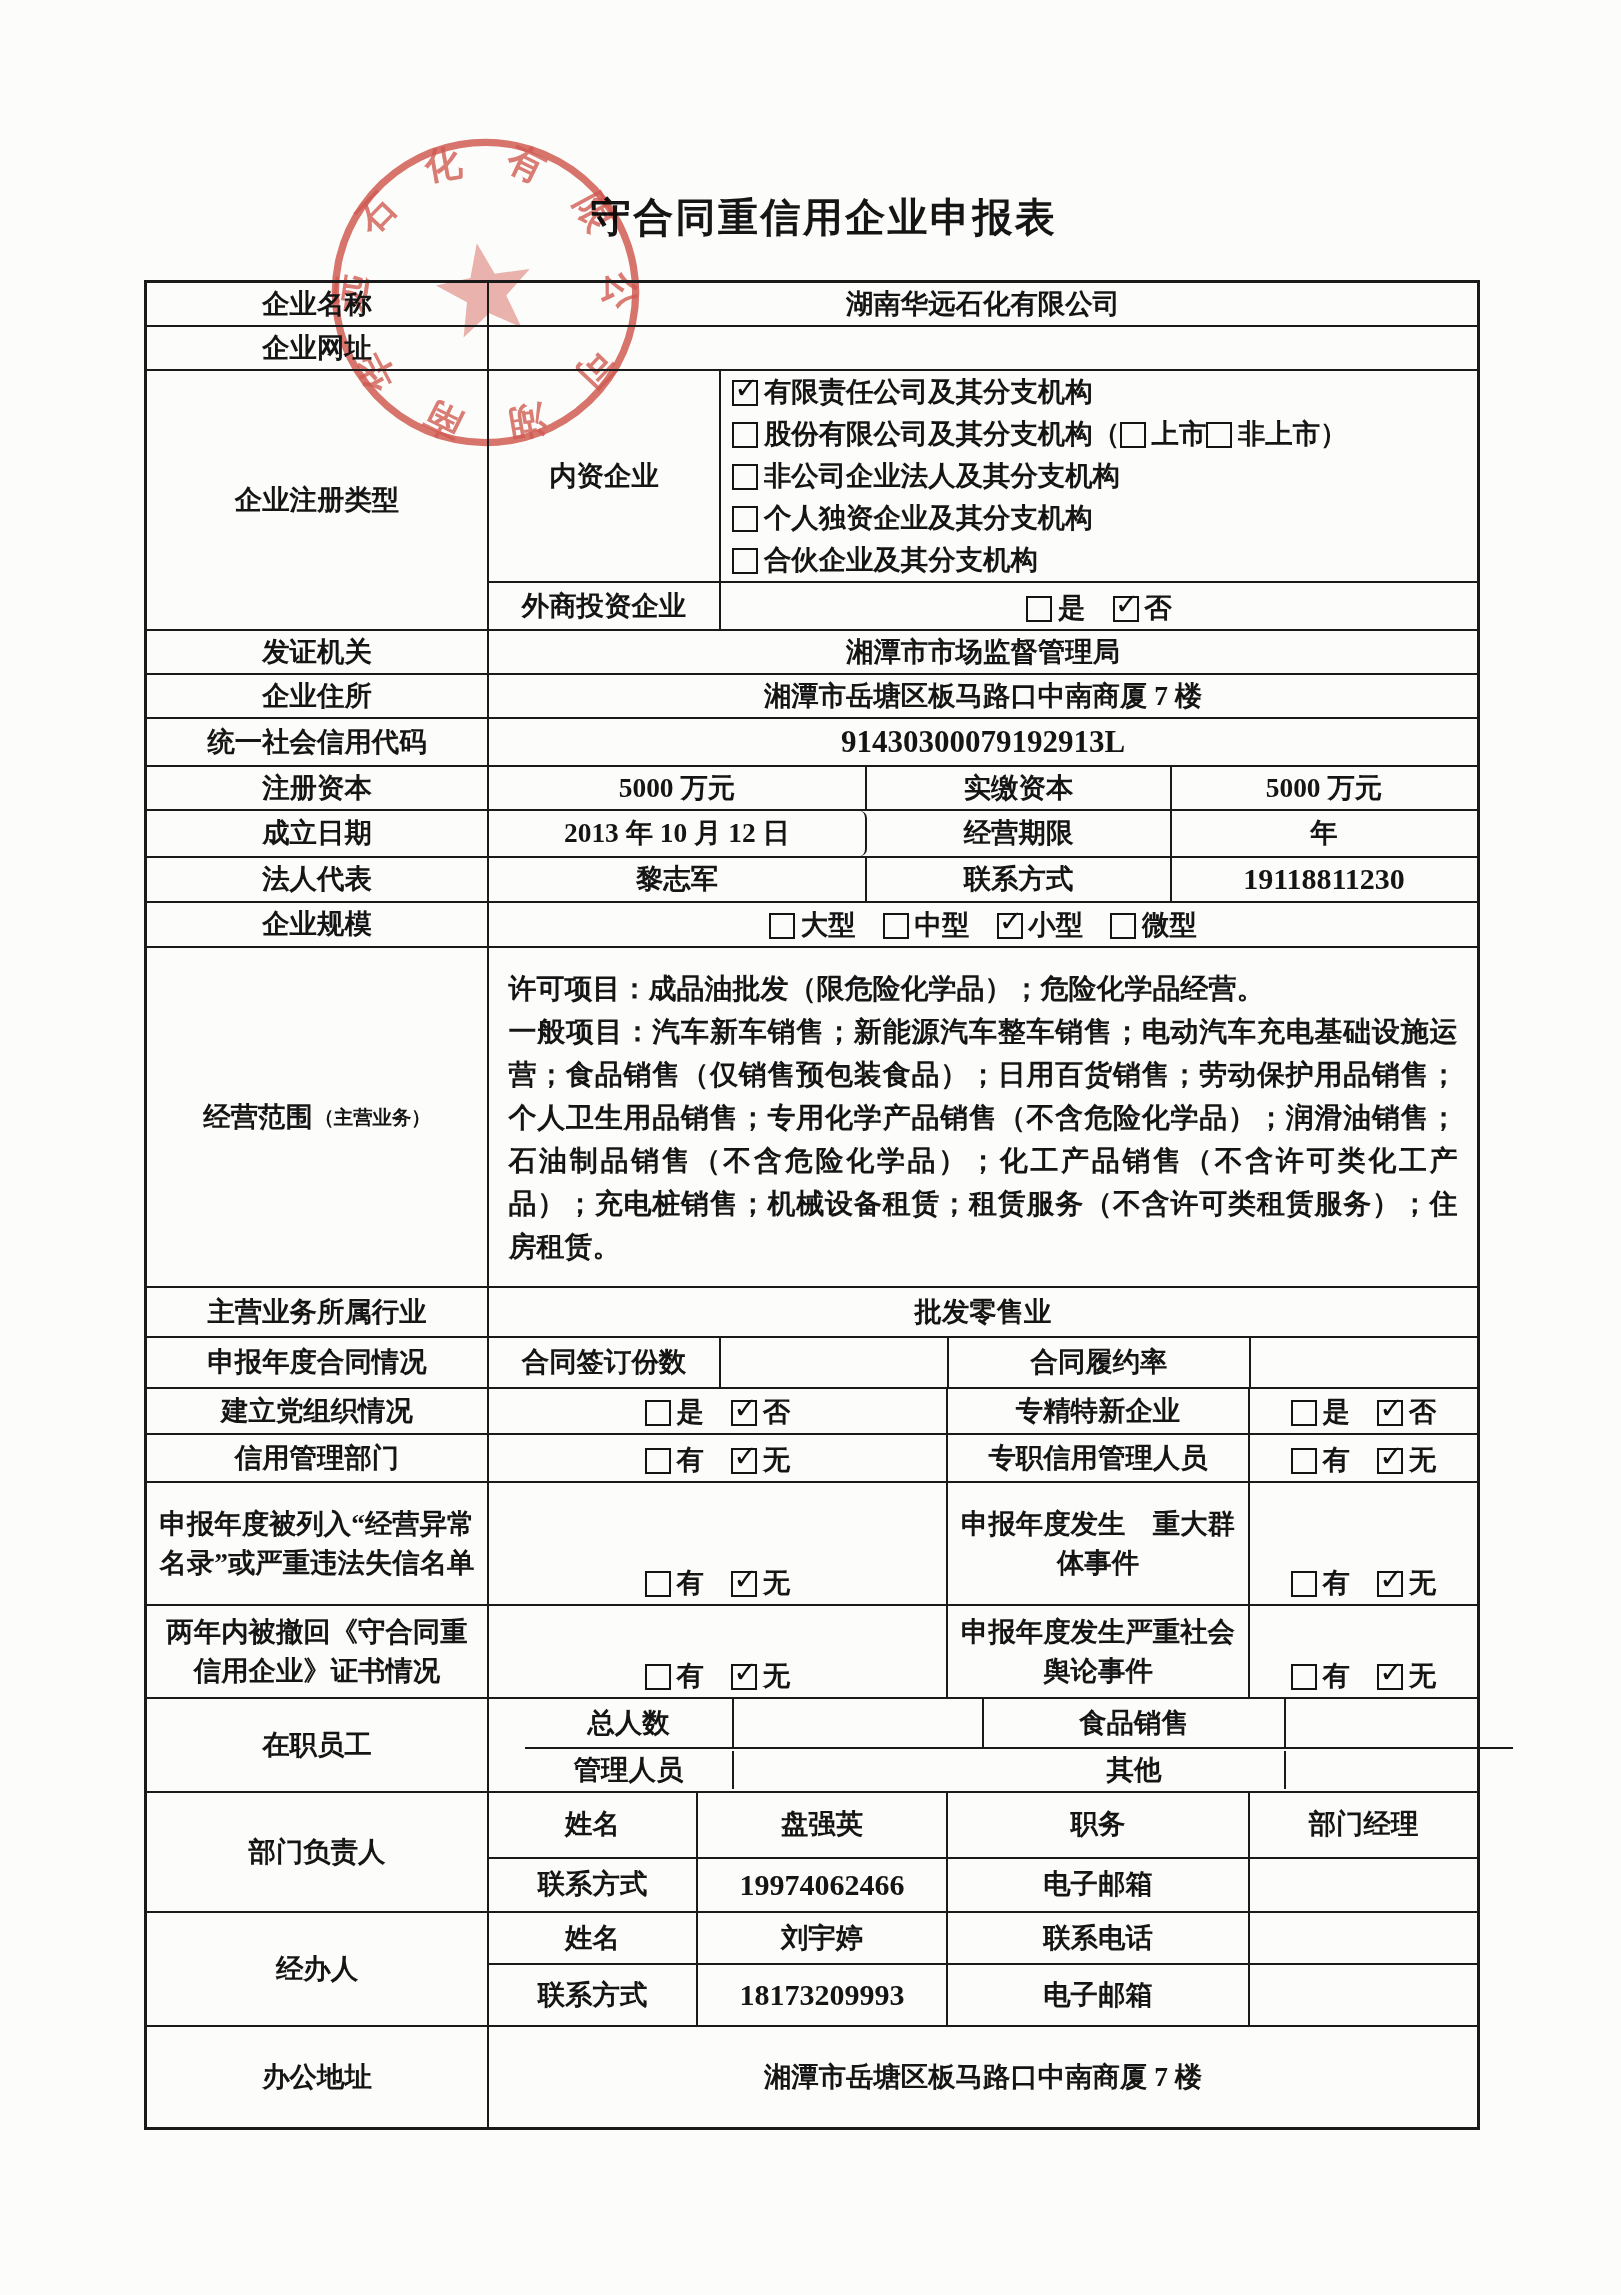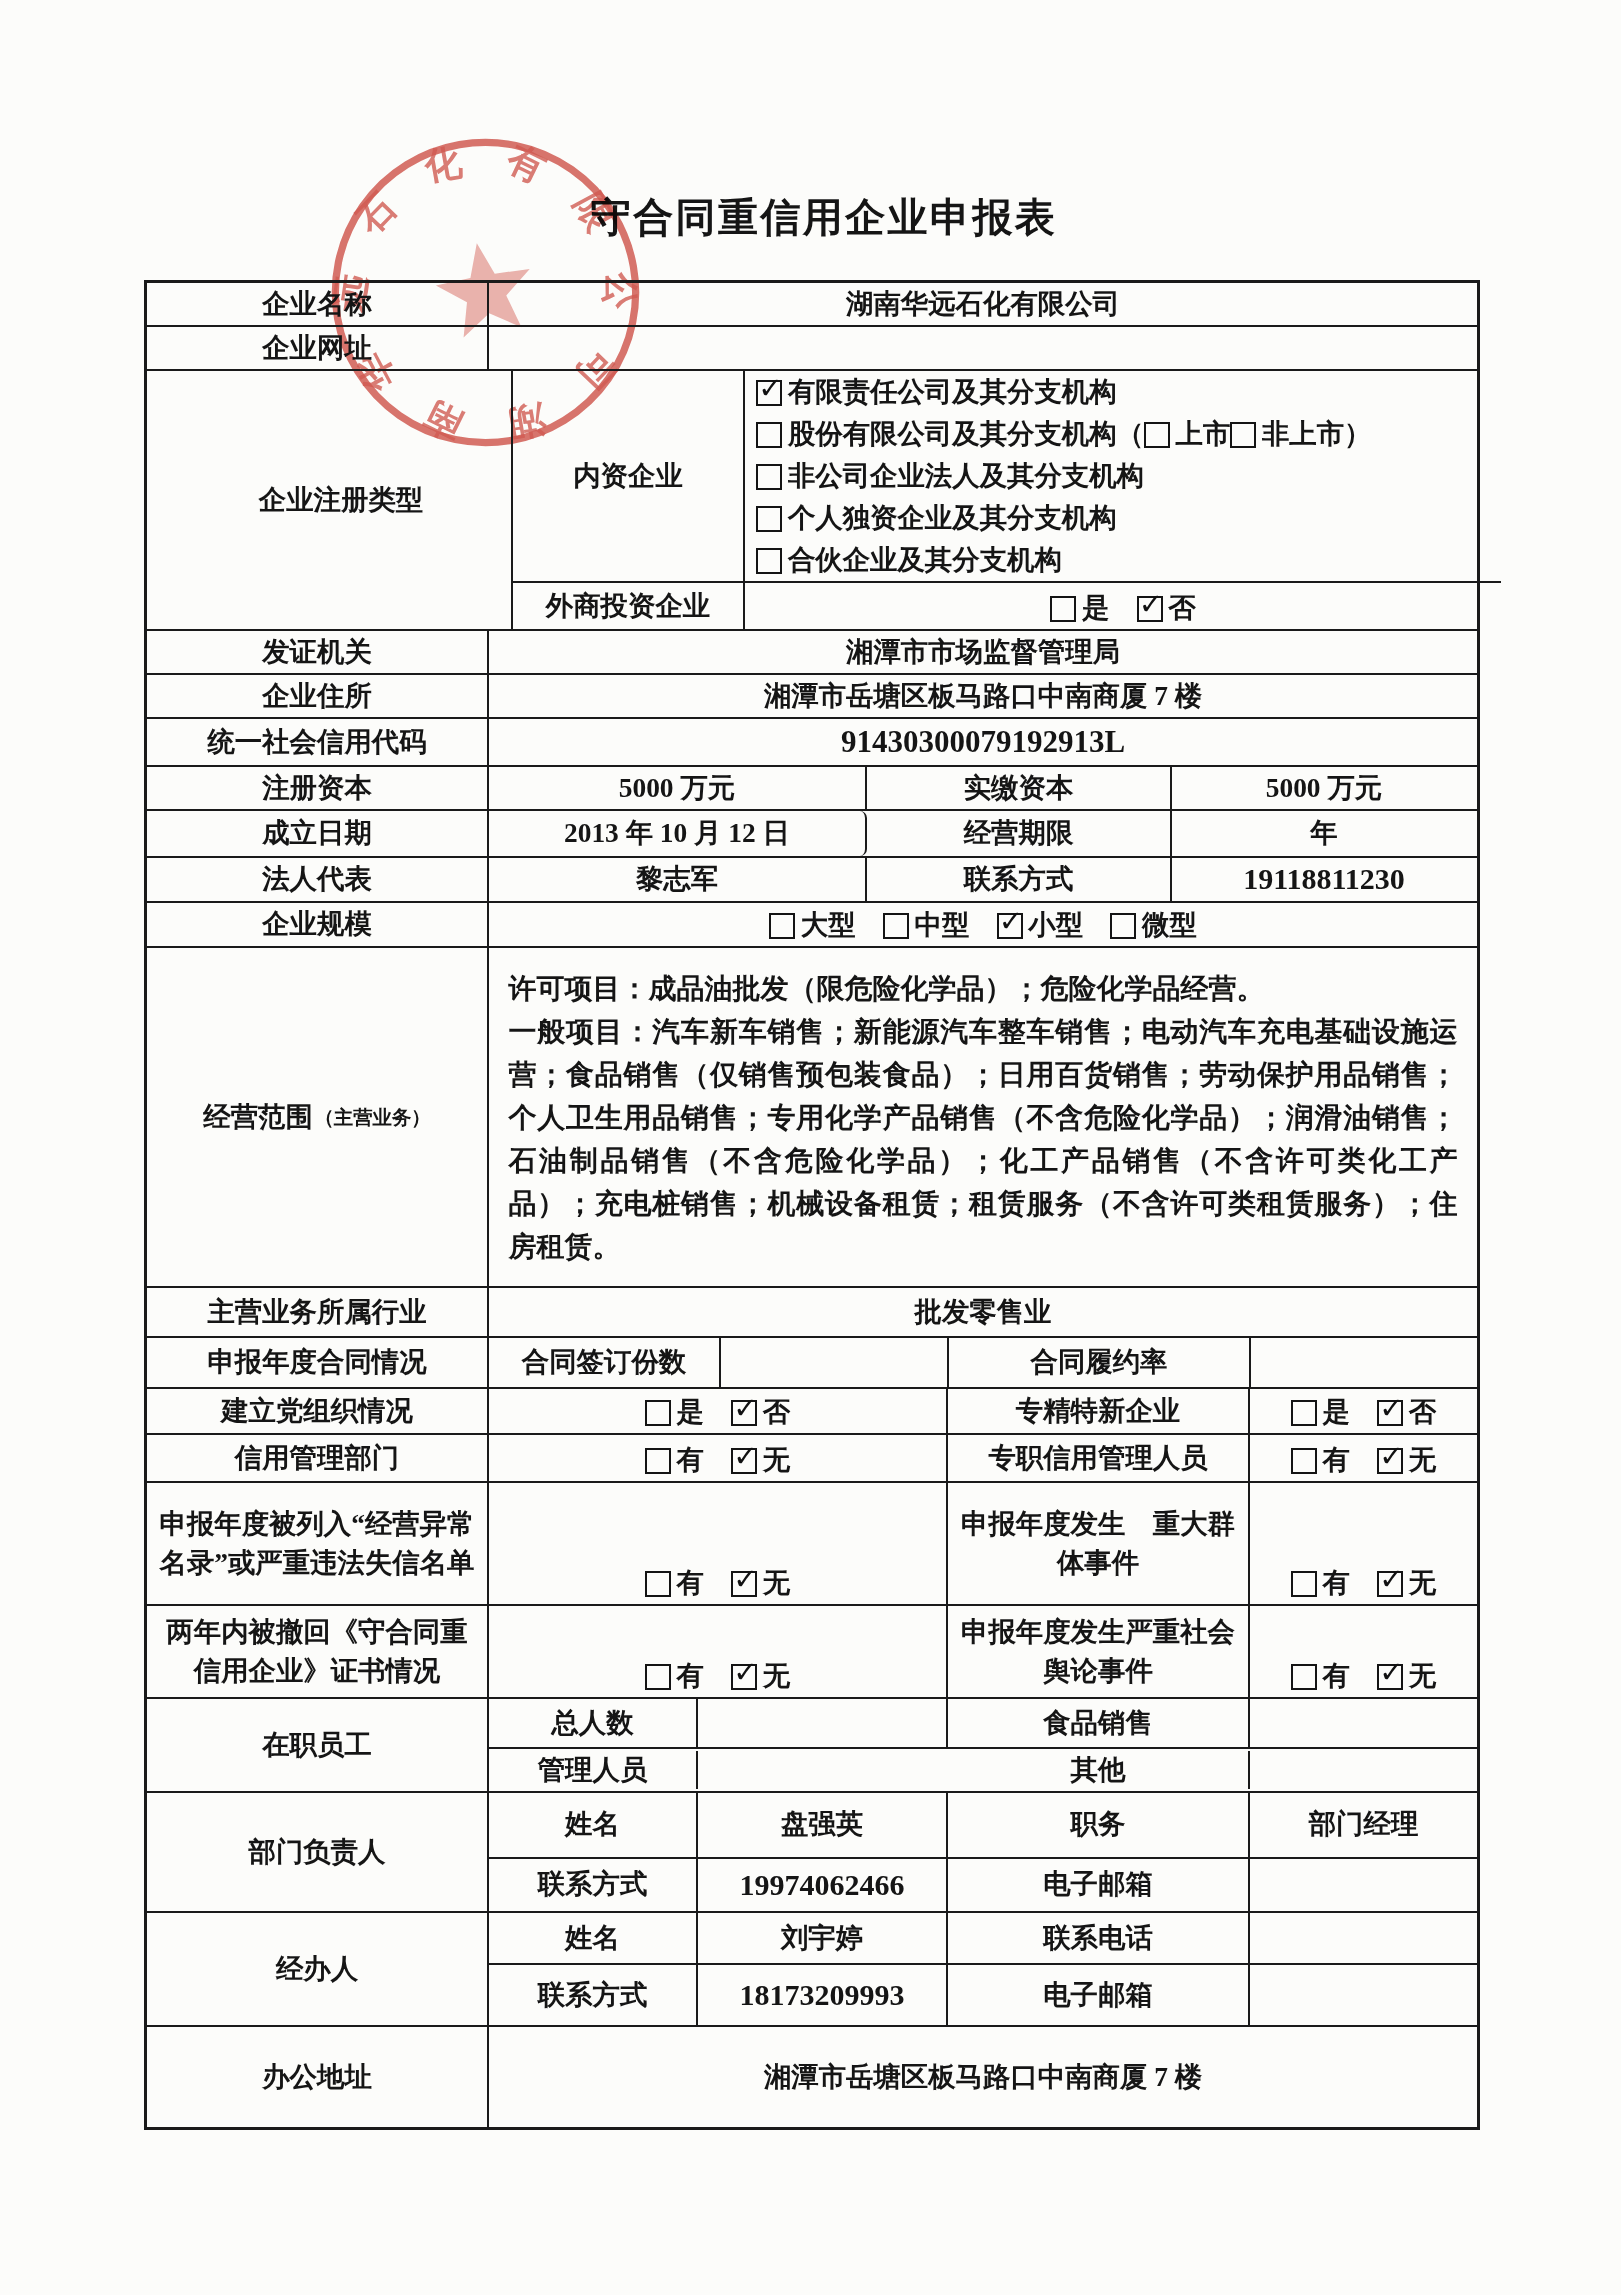--- a/index.html
+++ b/index.html
@@ -57,21 +57,21 @@
       </div>
       <div class="trow hb" style="height: 44px;">
         <div class="tcell vb" style="width: 342px;">
           <span class="txt">企业网址</span>
         </div>
         <div class="tcell" style="width: 988px;">
           <span class="txt"></span>
         </div>
       </div>
       <div class="trow hb" style="height: 260px;">
-        <div class="tcell vb" style="width: 342px; margin-left: 24px;">
+        <div class="tcell vb" style="width: 342px;">
           <span class="txt">企业注册类型</span>
         </div>
         <div class="tcell stack" style="width: 988px;">
           <div class="trow hb" style="height: 212px;">
             <div class="tcell vb" style="width: 232px;">
               <span class="txt">内资企业</span>
             </div>
             <div class="tcell ckcell left" style="width: 756px;">
               <div class="ckline">
                 <span class="box ck"></span>
@@ -321,21 +321,21 @@
         </div>
         <div class="tcell ckcell" style="width: 227px;">
           <div class="ckline">
             <span class="box"></span>
             <span>有　</span>
             <span class="box ck"></span>
             <span>无</span>
           </div>
         </div>
       </div>
-      <div class="trow hb" style="height: 94px;">
+      <div class="trow hb" style="height: 94px; gap: 36px;">
         <div class="tcell vb" style="width: 342px;">
           <span class="txt">在职员工</span>
         </div>
         <div class="tcell stack" style="width: 988px;">
           <div class="trow hb" style="height: 51px;">
             <div class="tcell vb" style="width: 209px;">
               <span class="txt">总人数</span>
             </div>
             <div class="tcell vb" style="width: 250px;">
               <span class="txt"></span>

